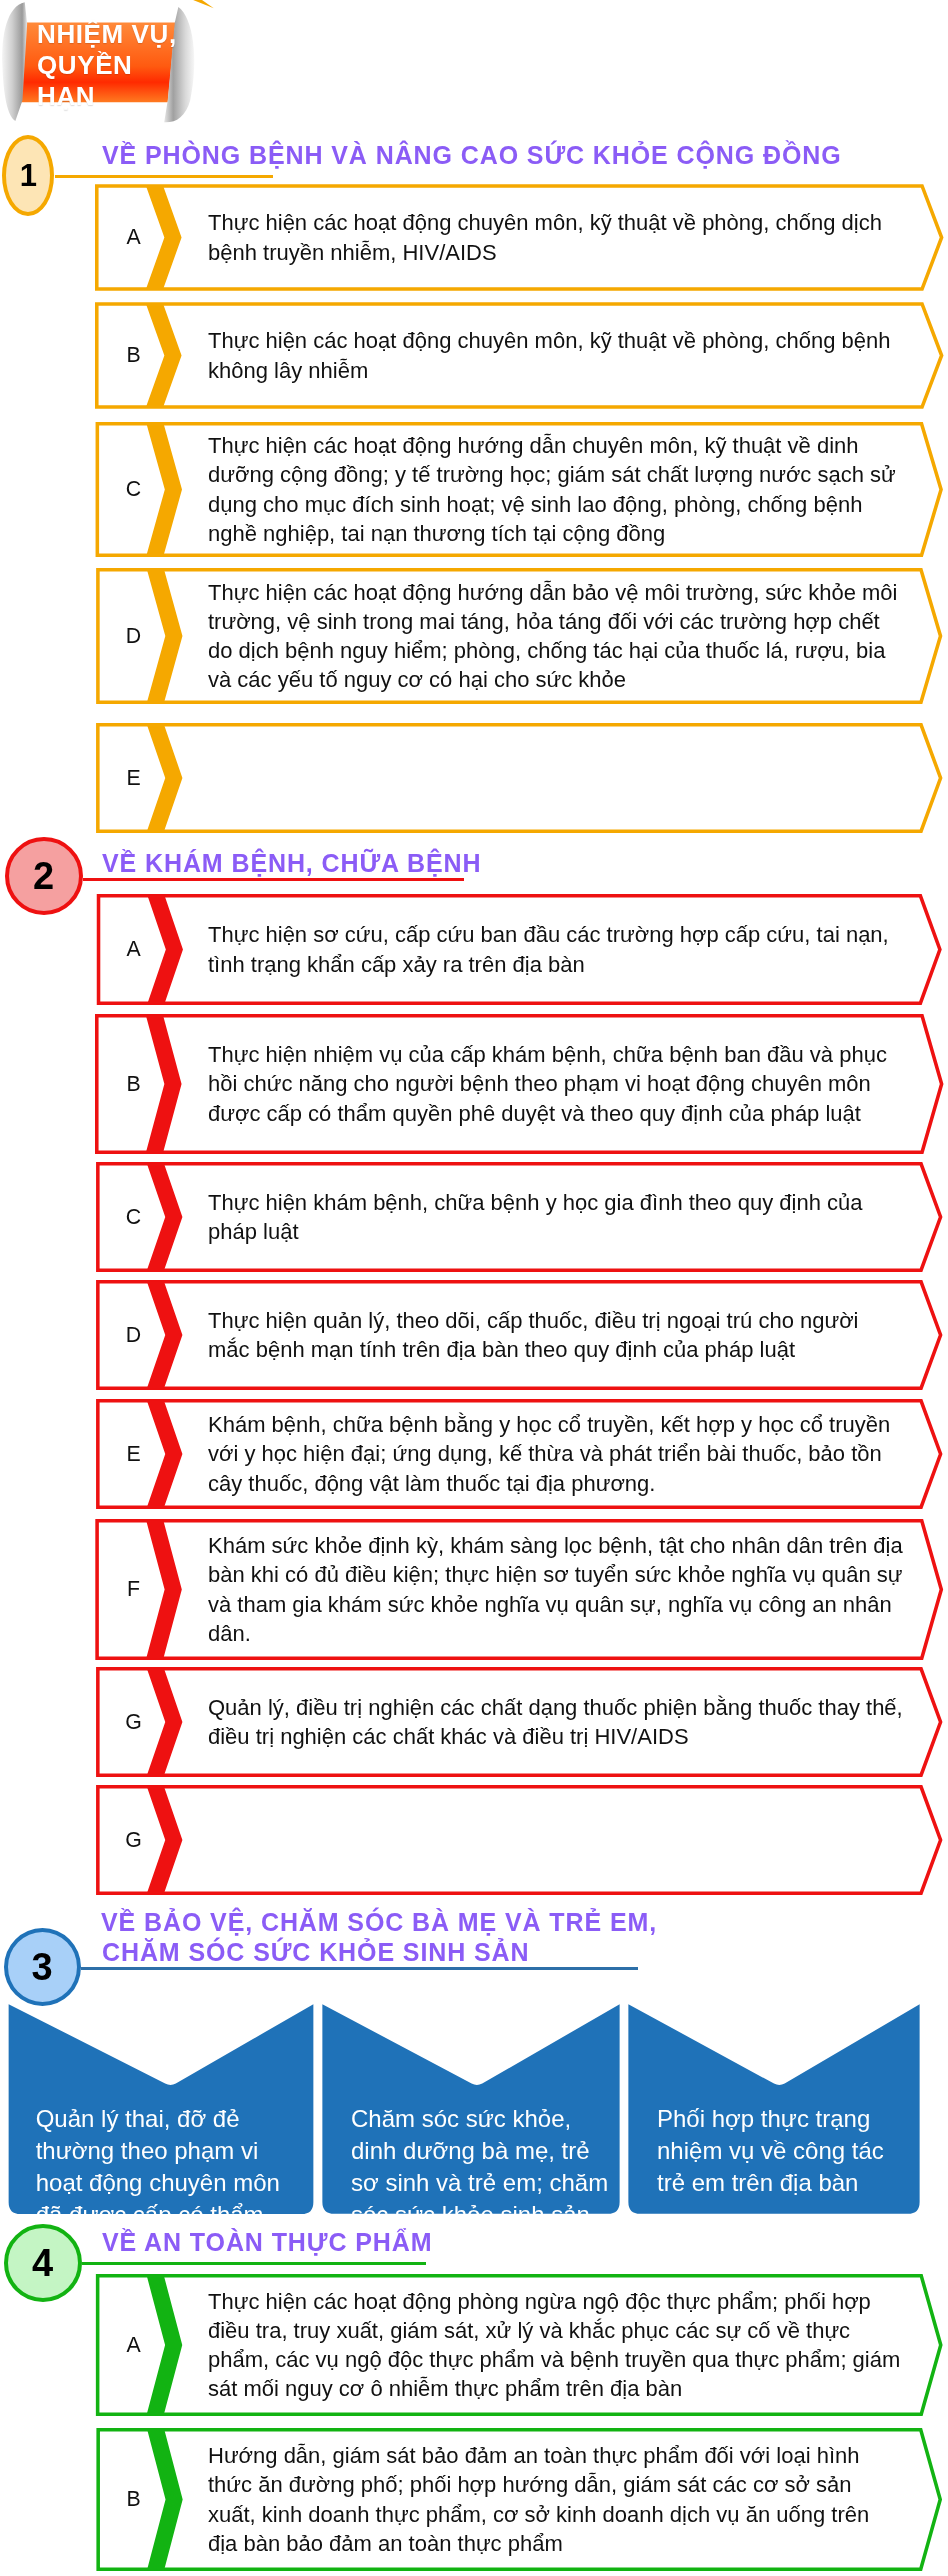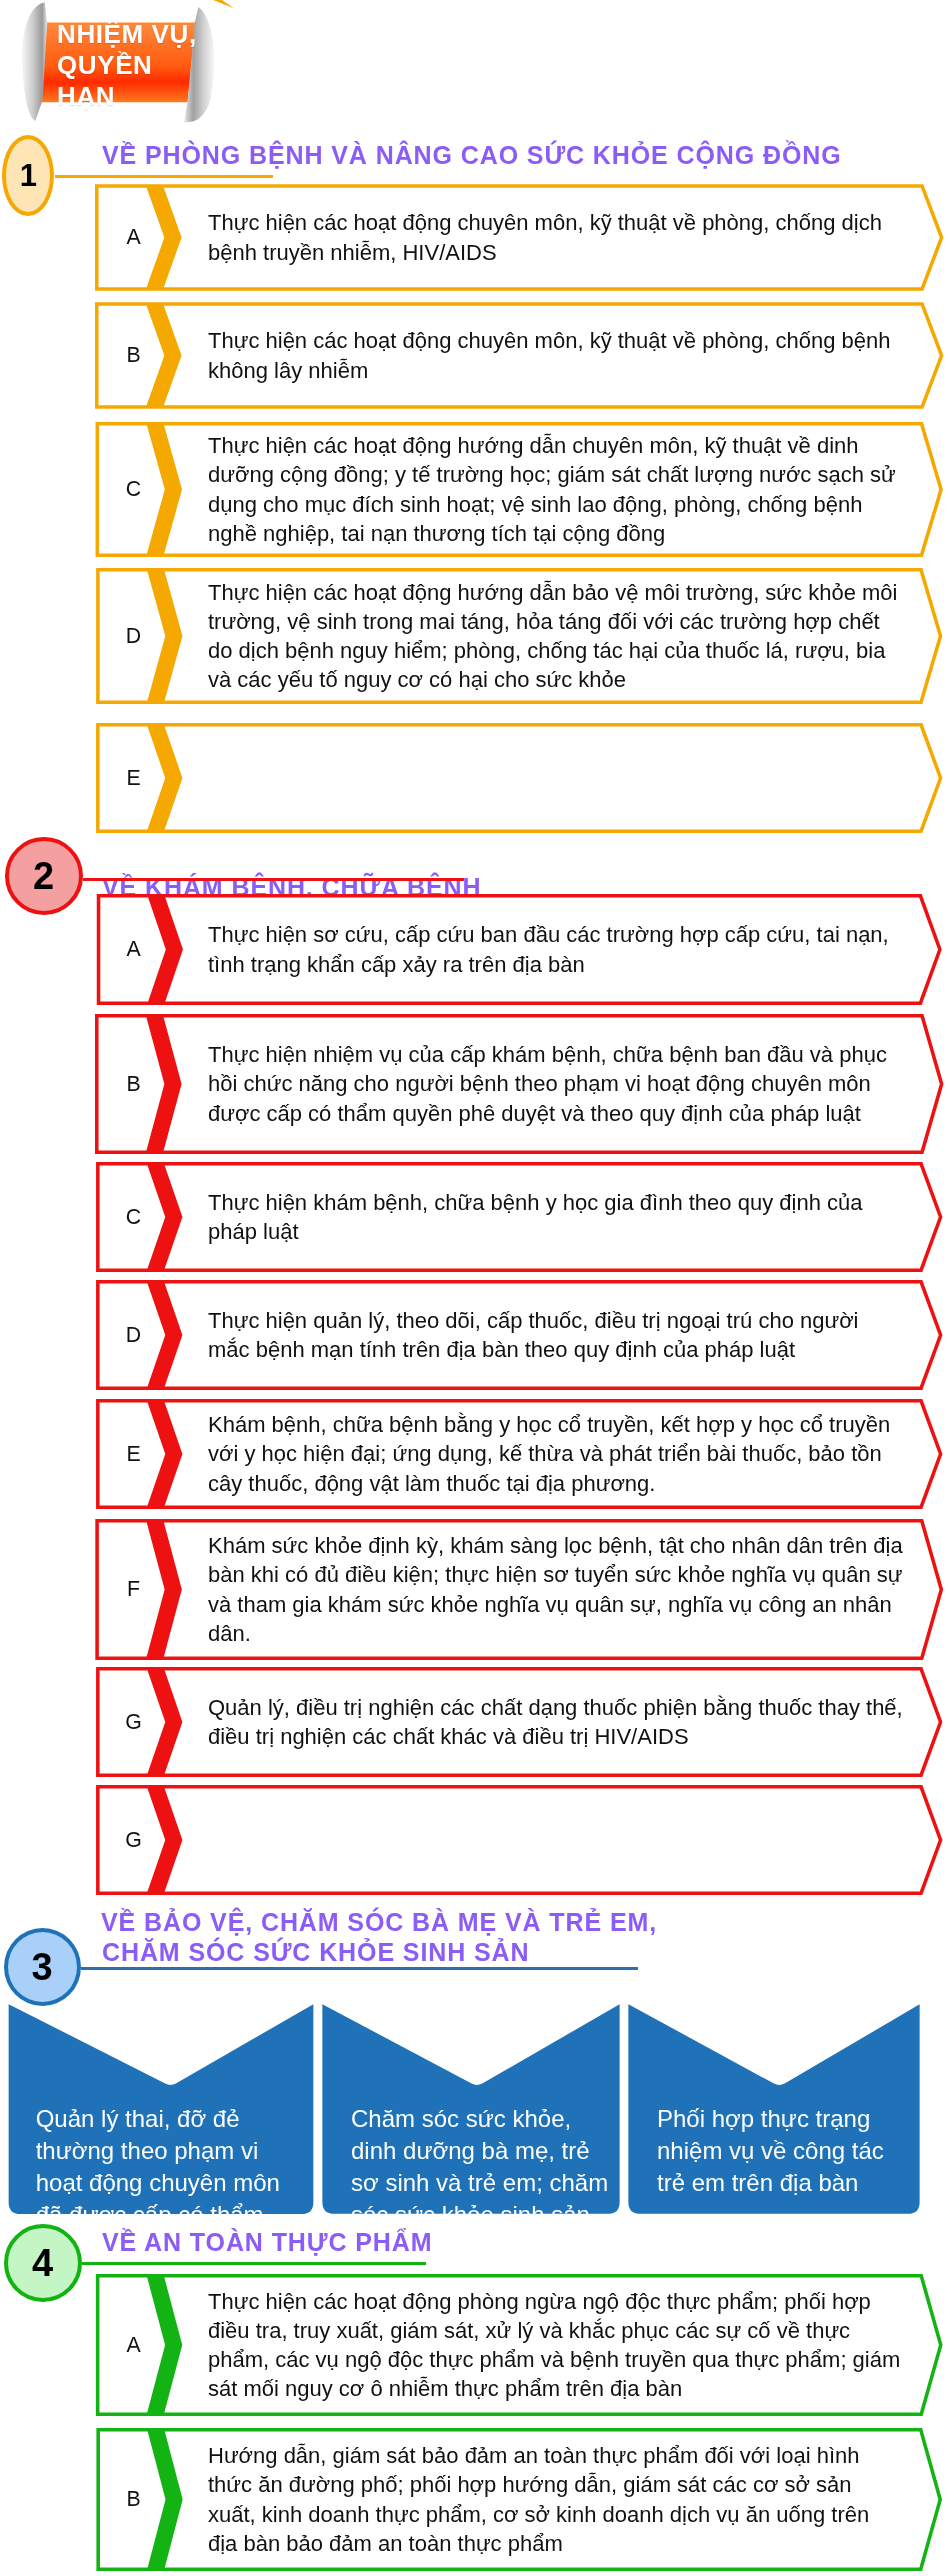--- a/index.html
+++ b/index.html
@@ -1,19 +1,19 @@
 <!DOCTYPE html>
 <html style="font-size:9.5px"><head>
 <meta charset="utf-8">
 <style>
   * { box-sizing: border-box; margin: 0; padding: 0; }
   html, body { width: 948px; height: 2576px; background: #ffffff; overflow: hidden; }
   body { position: relative; font-family: "Liberation Sans", "DejaVu Sans", sans-serif; color: #111; }
 
-  .abs { position: absolute; margin-left: 20px; }
+  .abs { position: absolute; }
 
   
   .banner { left: 0; top: 0; width: 593px; height: 127px; }
   .banner-title {
     position: absolute; left: 36px; top: 46px; width: 522px; height: 36px;
     color: #fff; font-weight: bold; font-size: 27px; letter-spacing: 0.6px;
     display: flex; align-items: center; justify-content: flex-start; padding-left: 76px;
     text-shadow: 0 0.6px 1.2px rgba(0,0,0,0.15);
   }
 
@@ -130,21 +130,21 @@
   <svg width="849" height="110" viewBox="0 0 1432 186">
     <polygon points="3,3 1395,3 1428,93 1395,183 3,183" fill="#fff" stroke="#f5a800" stroke-width="6"></polygon>
     <polygon points="86,3 115,3 146,93 115,183 86,183 117,93" fill="#f5a800"></polygon>
   </svg>
   <div class="item-letter">E</div>
 </div>
 
 <div class="num-circle" style="left:4.7px;top:837px;width:78px;height:78px;background:#f5a0a0;border:4.1px solid #ee1111;font-size:38px;">
   <span>2</span>
 </div>
-<div class="sec-title" style="left:102px;top:848px;font-size:25px;margin-top:24px;">VỀ KHÁM BỆNH, CHỮA BỆNH</div>
+<div class="sec-title" style="left:102px;top:848px;font-size:25px;">VỀ KHÁM BỆNH, CHỮA BỆNH</div>
 <div class="sec-line" style="left:83px;top:878px;width:381px;background:#ee1111;"></div>
 
 <div class="item" style="top:894px;height:111px;">
   <svg width="849" height="111" viewBox="0 0 1432 188">
     <polygon points="3,3 1395,3 1428,94 1395,185 3,185" fill="#fff" stroke="#ee1111" stroke-width="6"></polygon>
     <polygon points="86,3 115,3 146,94 115,185 86,185 117,94" fill="#ee1111"></polygon>
   </svg>
   <div class="item-letter">A</div>
   <div class="item-text">Thực hiện sơ cứu, cấp cứu ban đầu các trường hợp cấp cứu, tai nạn, tình trạng khẩn cấp xảy ra trên địa bàn</div>
 </div>

